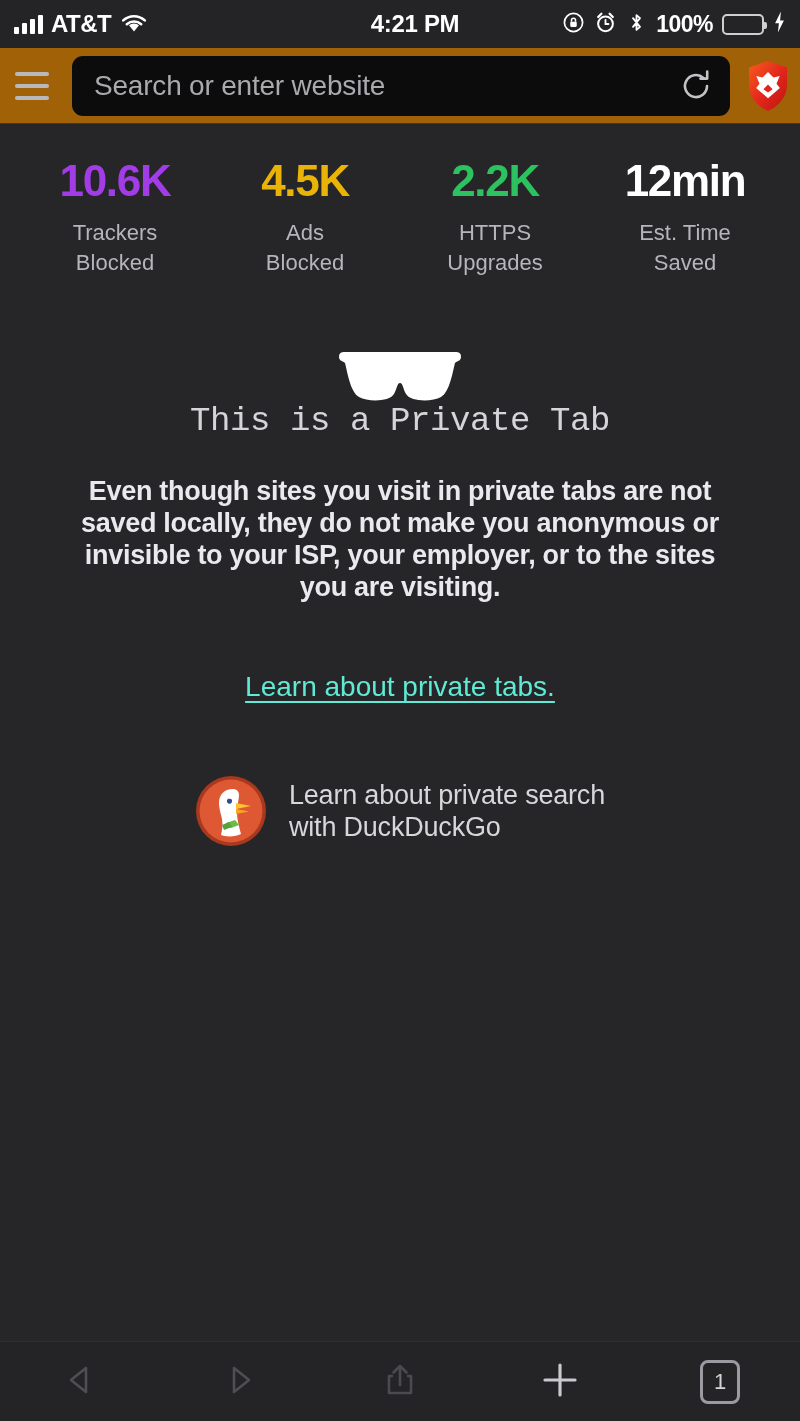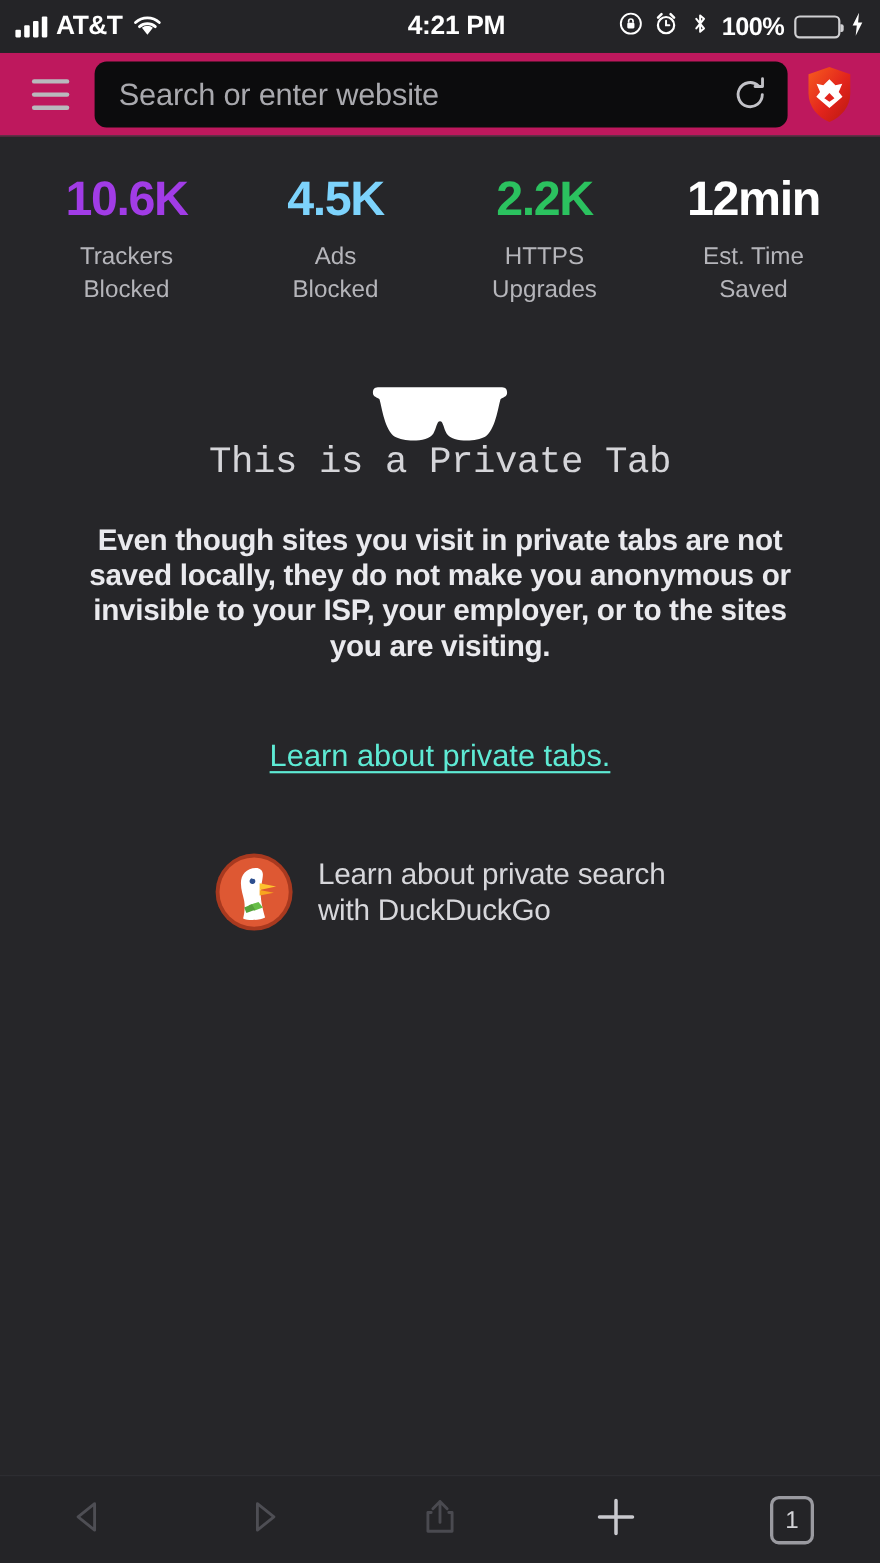--- a/index.html
+++ b/index.html
@@ -47,23 +47,23 @@
   }
   .battery .fill { background: #3ad350; width: 100%; height: 100%; border-radius: 2px; }
   .battery:after {
     content: ""; position: absolute; right: -5px; top: 6px;
     width: 3px; height: 7px; background: #cfcfd2; border-radius: 0 2px 2px 0;
   }
 
   
   .nav-bar {
     height: 76px;
-    background: #be185d;
+    background: #a16207;
     display: flex; align-items: center;
-    padding: 0 18px;
+    padding: 0 4px;
     border-bottom: 1px solid #3a3a3e;
   }
   .hamburger {
     width: 56px; height: 56px;
     display: flex; flex-direction: column; justify-content: center;
     align-items: center; gap: 8px; cursor: pointer; flex: 0 0 auto;
   }
   .hamburger span { display: block; width: 34px; height: 4px; background: #b9b9bd; border-radius: 2px; }
   .urlbar {
     flex: 1 1 auto; height: 60px; margin-left: 12px;
@@ -214,21 +214,21 @@
 
 <div class="stats">
   <div class="stat">
     <div class="value" style="color:#a13ce6">10.6K</div>
     <div class="label">
       <div>Trackers</div>
       <div>Blocked</div>
     </div>
   </div>
   <div class="stat">
-    <div class="value" style="color:#7dd3fc">4.5K</div>
+    <div class="value" style="color:#eab308">4.5K</div>
     <div class="label">
       <div>Ads</div>
       <div>Blocked</div>
     </div>
   </div>
   <div class="stat">
     <div class="value" style="color:#2bc25f">2.2K</div>
     <div class="label">
       <div>HTTPS</div>
       <div>Upgrades</div>

